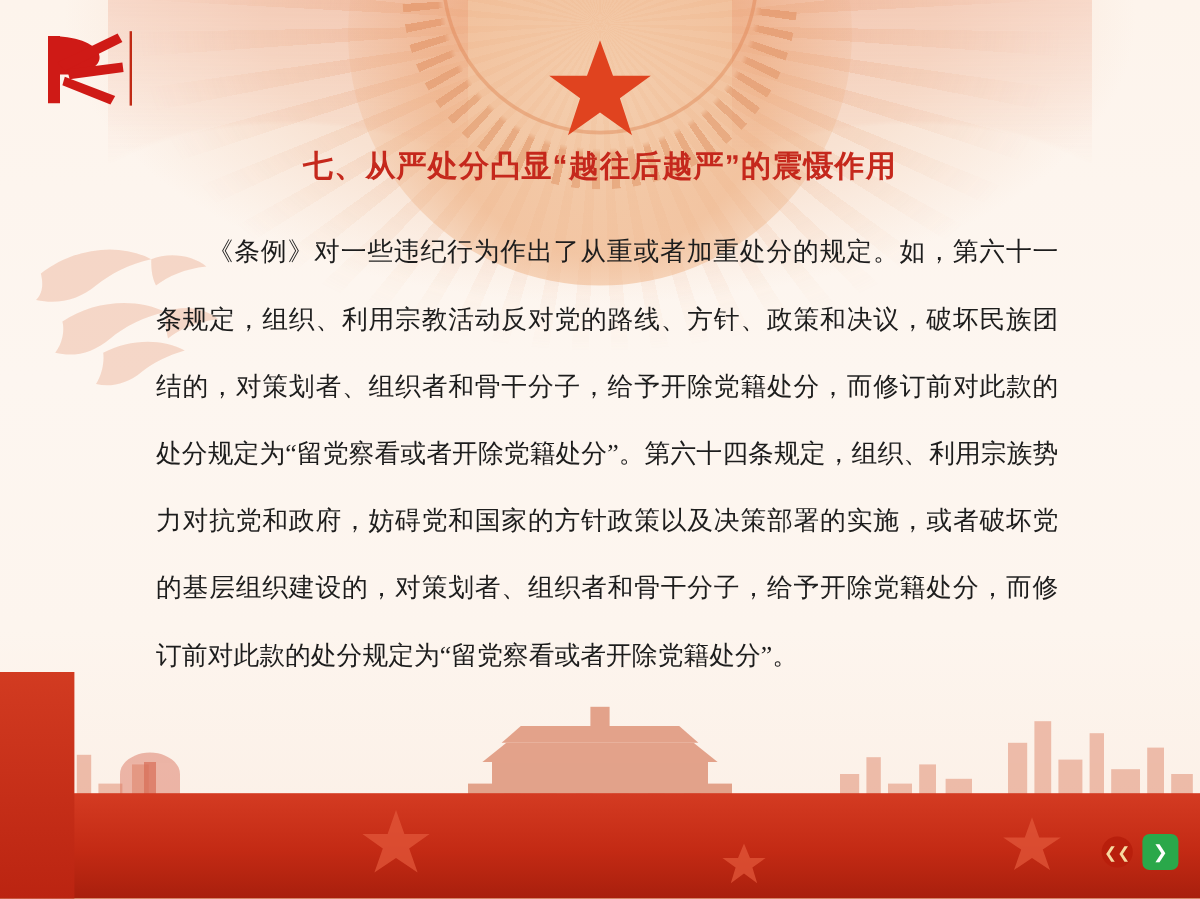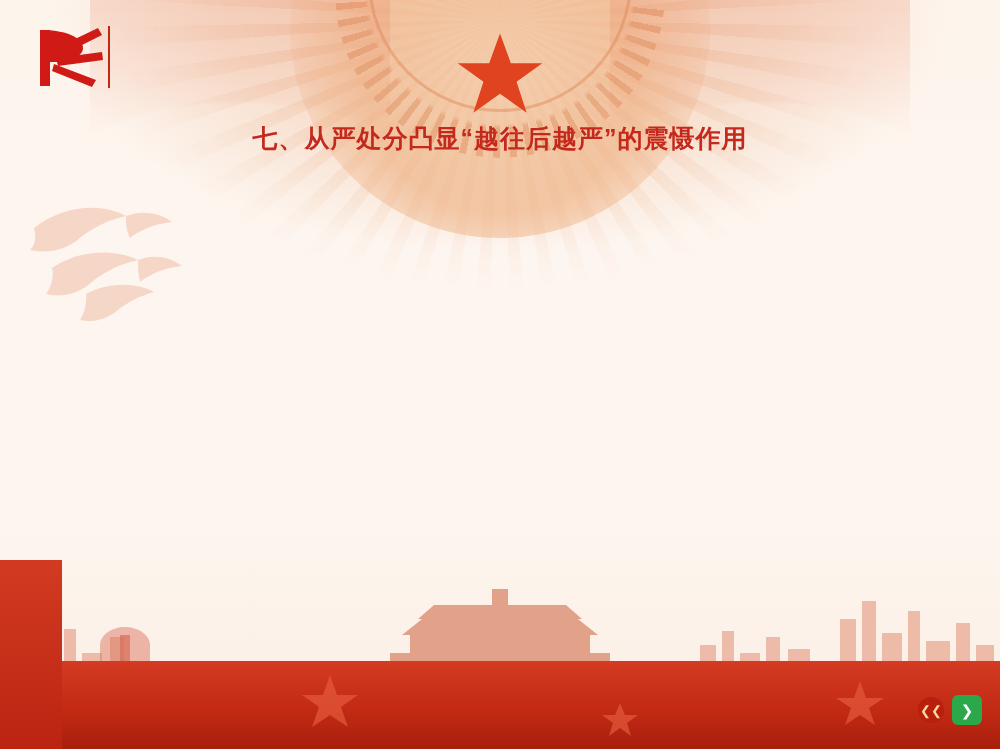--- a/index.html
+++ b/index.html
@@ -318,19 +318,20 @@
       <path d="M20,8 C44,8 58,14 62,22 C66,30 58,38 40,40 L20,40 Z"></path>
       <path d="M28,30 L78,6 L82,13 L34,37 Z"></path>
       <path d="M36,36 L82,30 L83,38 L38,44 Z"></path>
       <path d="M34,42 L76,58 L72,65 L32,49 Z"></path>
     </g>
   </svg>
   <div class="logo-divider"></div>
 
   <div class="heading">七、从严处分凸显“越往后越严”的震慑作用</div>
 
+  <div class="body-text">《条例》对一些违纪行为作出了从重或者加重处分的规定。如，第六十一条规定，组织、利用宗教活动反对党的路线、方针、政策和决议，破坏民族团结的，对策划者、组织者和骨干分子，给予开除党籍处分，而修订前对此款的处分规定为“留党察看或者开除党籍处分”。第六十四条规定，组织、利用宗族势力对抗党和政府，妨碍党和国家的方针政策以及决策部署的实施，或者破坏党的基层组织建设的，对策划者、组织者和骨干分子，给予开除党籍处分，而修订前对此款的处分规定为“留党察看或者开除党籍处分”。</div>
 
   <div class="nav">
     <div class="nav-prev">❮❮</div>
     <div class="nav-next">❯</div>
   </div>
 
 </div>
 
 </body></html>

